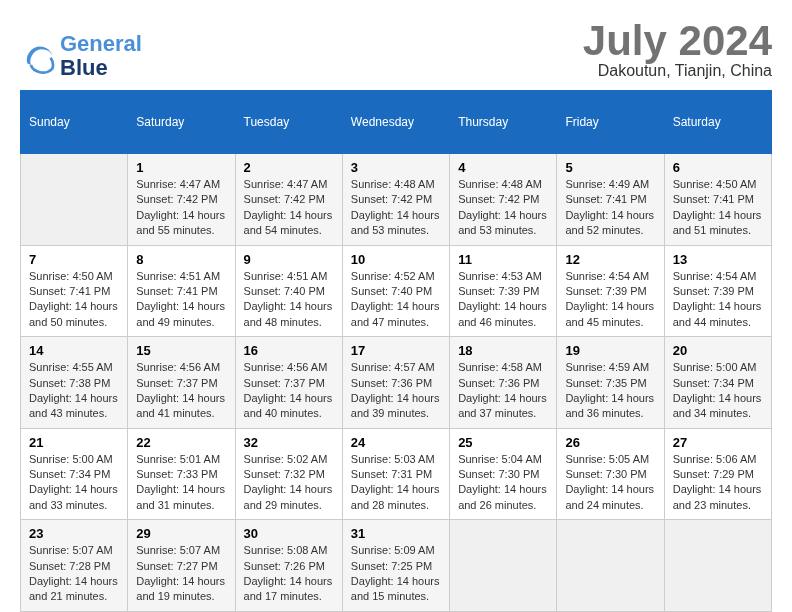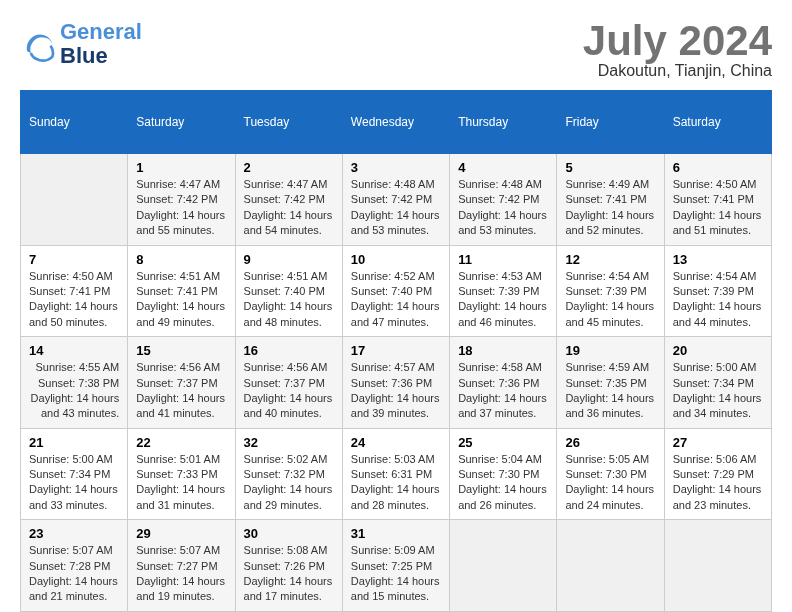--- a/index.html
+++ b/index.html
@@ -6,21 +6,21 @@
     body {
       font-family: Arial, sans-serif;
       background: #fff;
       width: 792px;
       min-height: 612px;
       padding: 20px;
     }
     .header {
       display: flex;
       justify-content: space-between;
-      align-items: flex-start;
+      align-items: flex-end;
       margin-bottom: 10px;
     }
     .logo {
       display: flex;
       align-items: center;
     }
     .logo-text {
       font-size: 22px;
       font-weight: bold;
       color: #1a3a6b;
@@ -218,21 +218,21 @@
           <span class="day-num">13</span>
           <div class="day-info" style="white-space: pre-line;">Sunrise: 4:54 AM
 Sunset: 7:39 PM
 Daylight: 14 hours
 and 44 minutes.</div>
         </td>
       </tr>
       <tr>
         <td>
           <span class="day-num">14</span>
-          <div class="day-info" style="white-space: pre-line; text-align: right;">Sunrise: 4:55 AM
+          <div class="day-info" style="white-space: pre-line;">Sunrise: 4:55 AM
 Sunset: 7:38 PM
 Daylight: 14 hours
 and 43 minutes.</div>
         </td>
         <td>
           <span class="day-num">15</span>
           <div class="day-info" style="white-space: pre-line;">Sunrise: 4:56 AM
 Sunset: 7:37 PM
 Daylight: 14 hours
 and 41 minutes.</div>
@@ -291,21 +291,21 @@
         <td>
           <span class="day-num">32</span>
           <div class="day-info" style="white-space: pre-line;">Sunrise: 5:02 AM
 Sunset: 7:32 PM
 Daylight: 14 hours
 and 29 minutes.</div>
         </td>
         <td>
           <span class="day-num">24</span>
           <div class="day-info" style="white-space: pre-line;">Sunrise: 5:03 AM
-Sunset: 6:31 PM
+Sunset: 7:31 PM
 Daylight: 14 hours
 and 28 minutes.</div>
         </td>
         <td>
           <span class="day-num">25</span>
           <div class="day-info" style="white-space: pre-line;">Sunrise: 5:04 AM
 Sunset: 7:30 PM
 Daylight: 14 hours
 and 26 minutes.</div>
         </td>

